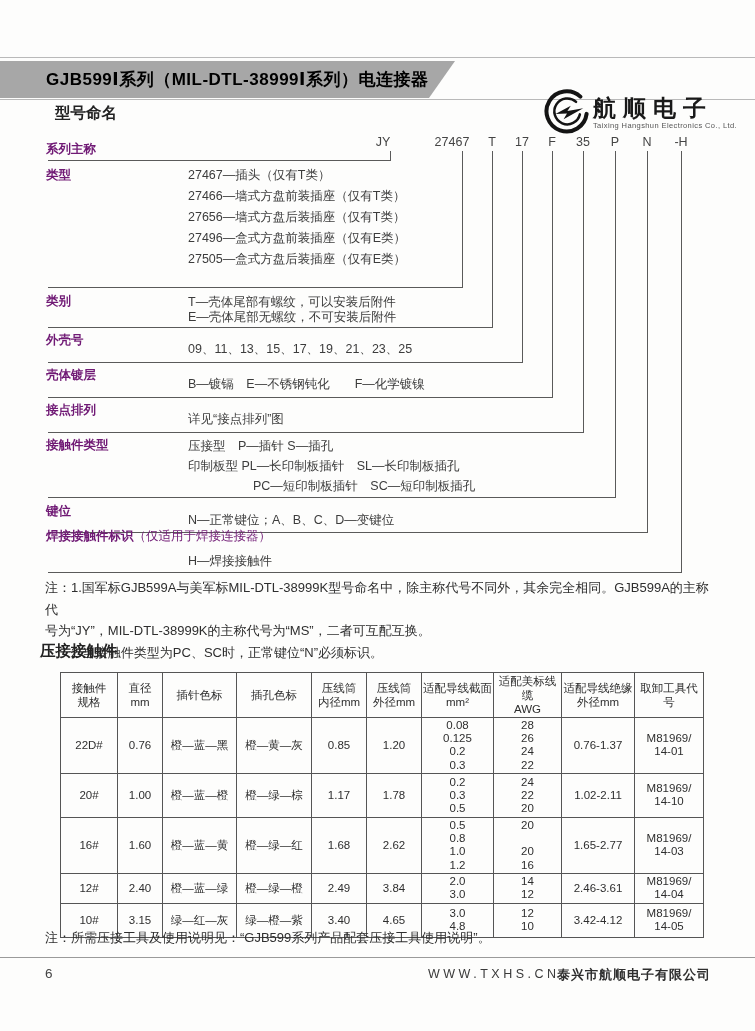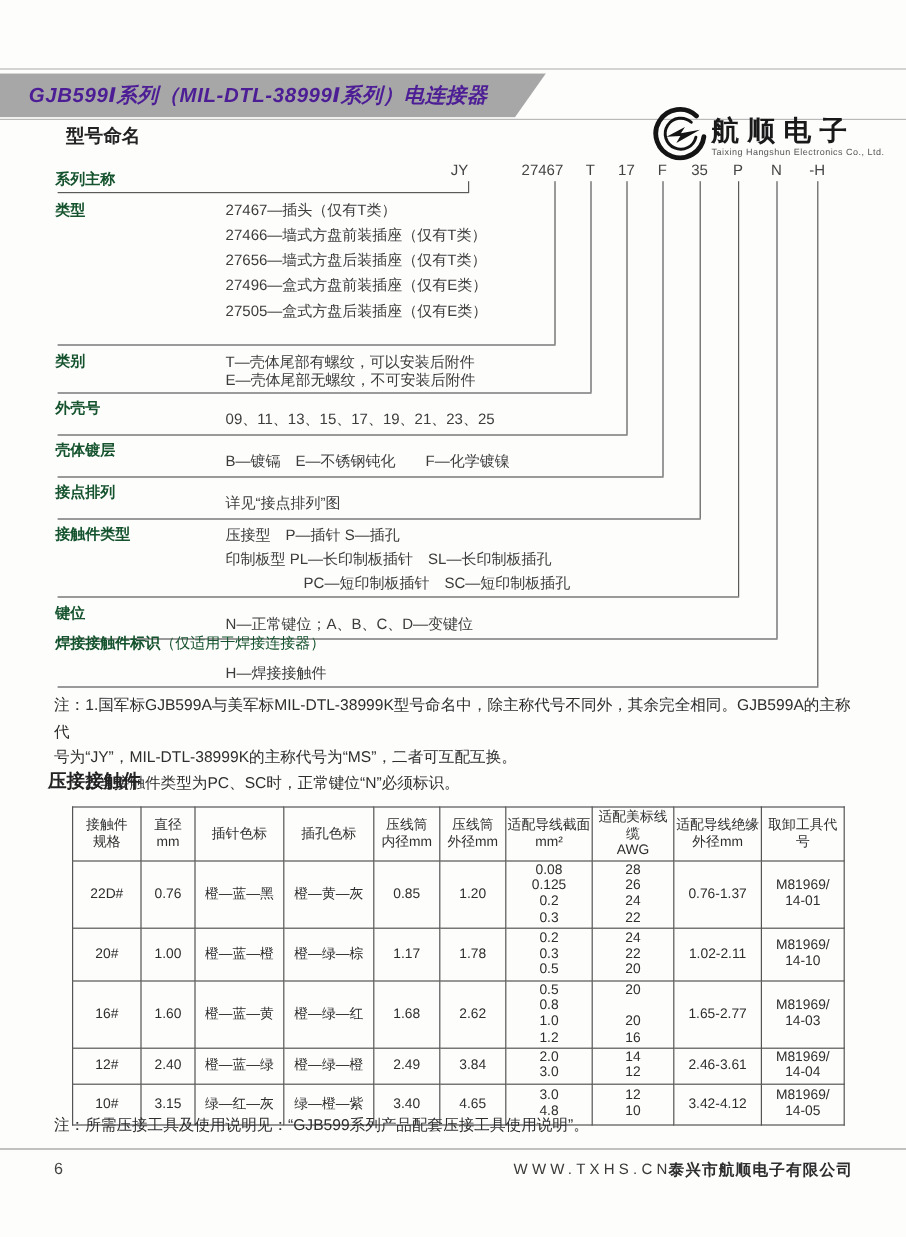--- a/index.html
+++ b/index.html
@@ -7,34 +7,34 @@
     position:relative;width:755px;height:1031px;background:#fdfdfc;
     font-family:"Liberation Sans","DejaVu Sans",sans-serif;color:#333;
     overflow:hidden;margin:0 auto;
   }
   .abs{position:absolute;}
   
   .topline{position:absolute;left:0;width:755px;height:1px;background:#b9b9b9;}
   #banner{
     position:absolute;left:0;top:61px;width:455px;height:37px;background:#a7a7a7;
     clip-path:polygon(0 0,100% 0,calc(100% - 26px) 100%,0 100%);
-    color:#4c1d95;font-weight:bold;font-size:17px;line-height:37px;padding-left:24px;
-    box-sizing:border-box;letter-spacing:0.5px;font-style:italic;
+    color:#000000;font-weight:bold;font-size:17px;line-height:37px;padding-left:46px;
+    box-sizing:border-box;letter-spacing:0.5px;
   }
   #logo{position:absolute;right:18px;top:48px;display:flex;align-items:center;gap:4px;margin-top:40px;}
   #logo .lname{font-size:23px;font-weight:bold;color:#191919;letter-spacing:7px;line-height:24px;}
   #logo .lsub{font-size:7.5px;color:#555;letter-spacing:0.4px;margin-top:1px;}
   
   .sec-title{font-size:15.5px;font-weight:bold;color:#222;}
   
   #diagram{position:absolute;left:0;top:135px;width:755px;height:445px;font-size:12.5px;}
   #diagram .code{position:absolute;top:0;transform:translateX(-50%);font-size:12.5px;color:#444;white-space:nowrap;}
   #diagram .vline{position:absolute;width:1px;background:#5a5a5a;}
   #diagram .hline{position:absolute;height:1px;background:#5a5a5a;}
-  #diagram .lab{position:absolute;left:46px;font-weight:bold;color:#14532d;white-space:nowrap;}
+  #diagram .lab{position:absolute;left:46px;font-weight:bold;color:#701a75;white-space:nowrap;}
   #diagram .cnt{position:absolute;color:#3c3c3c;white-space:nowrap;margin-left:48px;}
   
   #naming-notes{position:absolute;left:45px;top:577px;width:672px;font-size:13px;line-height:21.5px;color:#2e2e2e;}
   #naming-notes .indent{text-indent:26px;}
   
   #crimp-table{position:absolute;left:60px;top:672px;border-collapse:collapse;table-layout:fixed;border-radius:11px;}
   #crimp-table th,#crimp-table td{
     border:1px solid #555;text-align:center;vertical-align:middle;
     font-size:11.5px;font-weight:normal;color:#2e2e2e;padding:1px 0;line-height:13.5px;
   }

